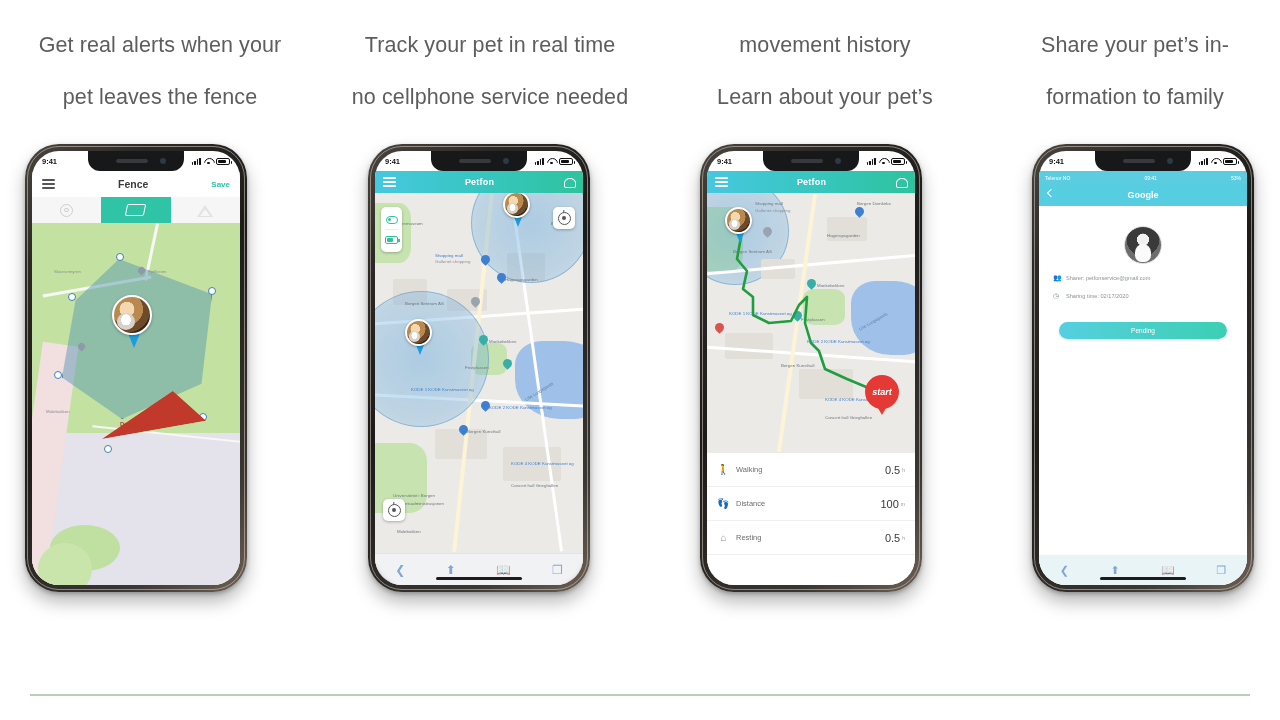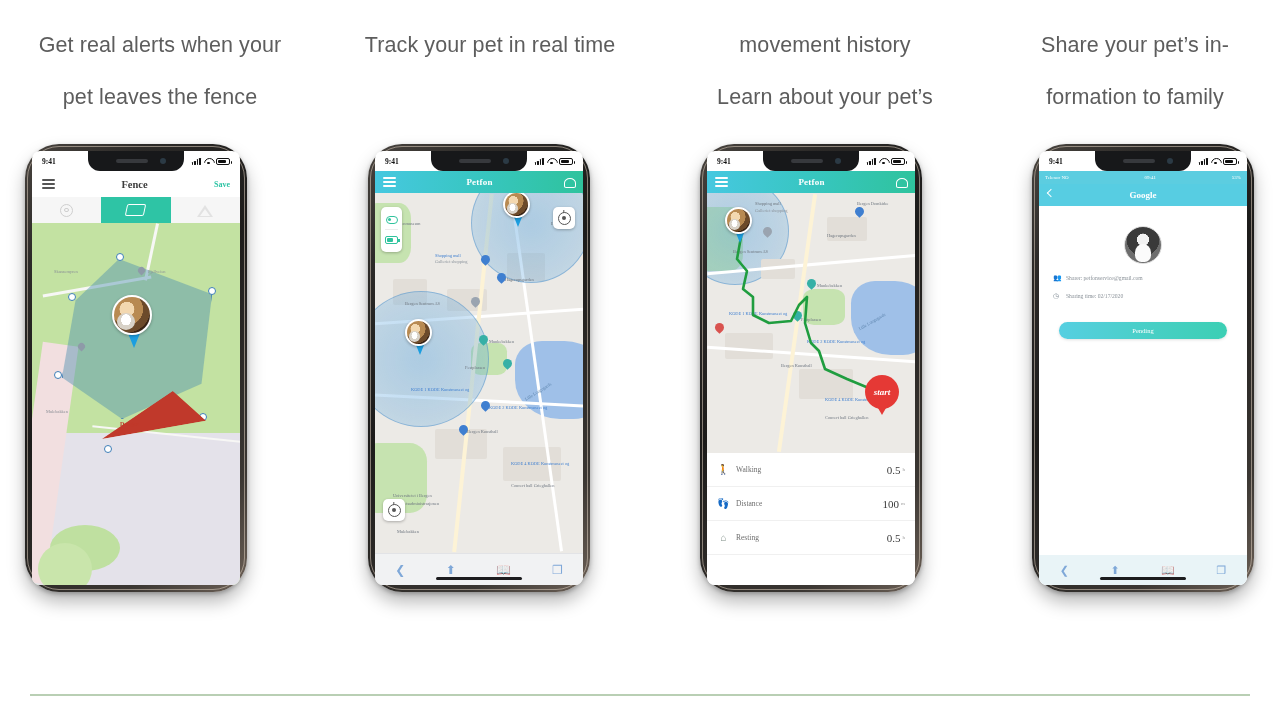--- a/index.html
+++ b/index.html
@@ -48,21 +48,21 @@
     background: linear-gradient(135deg,#4a4540 0%,#2c2a28 18%,#1c1b1a 45%,#3a3632 82%,#6d6157 100%);
     padding: 7px;
     box-shadow: 0 10px 18px rgba(0,0,0,.28), 0 2px 4px rgba(0,0,0,.25);
   }
   .device::before {
     content:""; position:absolute; inset:2px; border-radius:32px;
     border:1px solid rgba(220,205,190,.55); pointer-events:none;
   }
   .screen {
     position: relative; width: 100%; height: 100%;
-    border-radius: 8px; overflow: hidden; background: #fff; font-family: Liberation Serif, serif;
+    border-radius: 27px; overflow: hidden; background: #fff;
   }
   .notch {
     position: absolute; top: 0; left: 50%; transform: translateX(-50%);
     width: 96px; height: 20px; background: #17181a;
     border-bottom-left-radius: 12px; border-bottom-right-radius: 12px;
     z-index: 40;
   }
   .notch .speaker {
     position:absolute; left:28px; top:8px; width:32px; height:4px;
     border-radius:2px; background:#37393d;
@@ -323,20 +323,21 @@
 
 <div class="page">
 
   <div class="captions">
     <div class="caption c1">
       <div>Get real alerts when your</div>
       <div>pet  leaves  the   fence</div>
     </div>
     <div class="caption c2">
       <div>Track your pet in real time</div>
+      <div>no cellphone service needed</div>
     </div>
     <div class="caption c3">
       <div>movement   history</div>
       <div>Learn  about   your  pet’s</div>
     </div>
     <div class="caption c4">
       <div>Share your pet’s in-</div>
       <div>formation to family</div>
     </div>
   </div>

